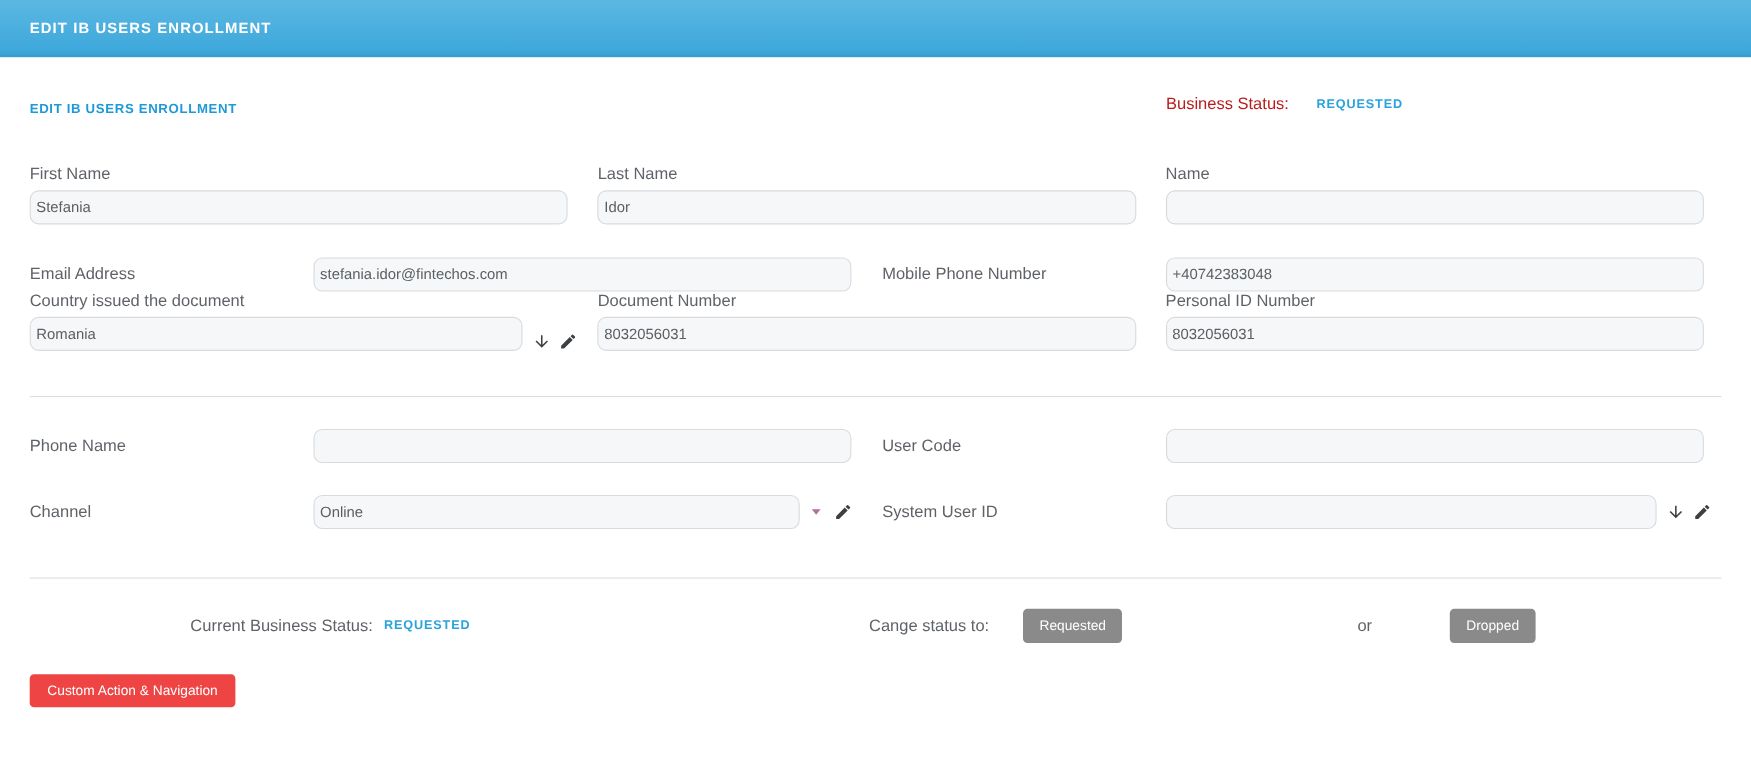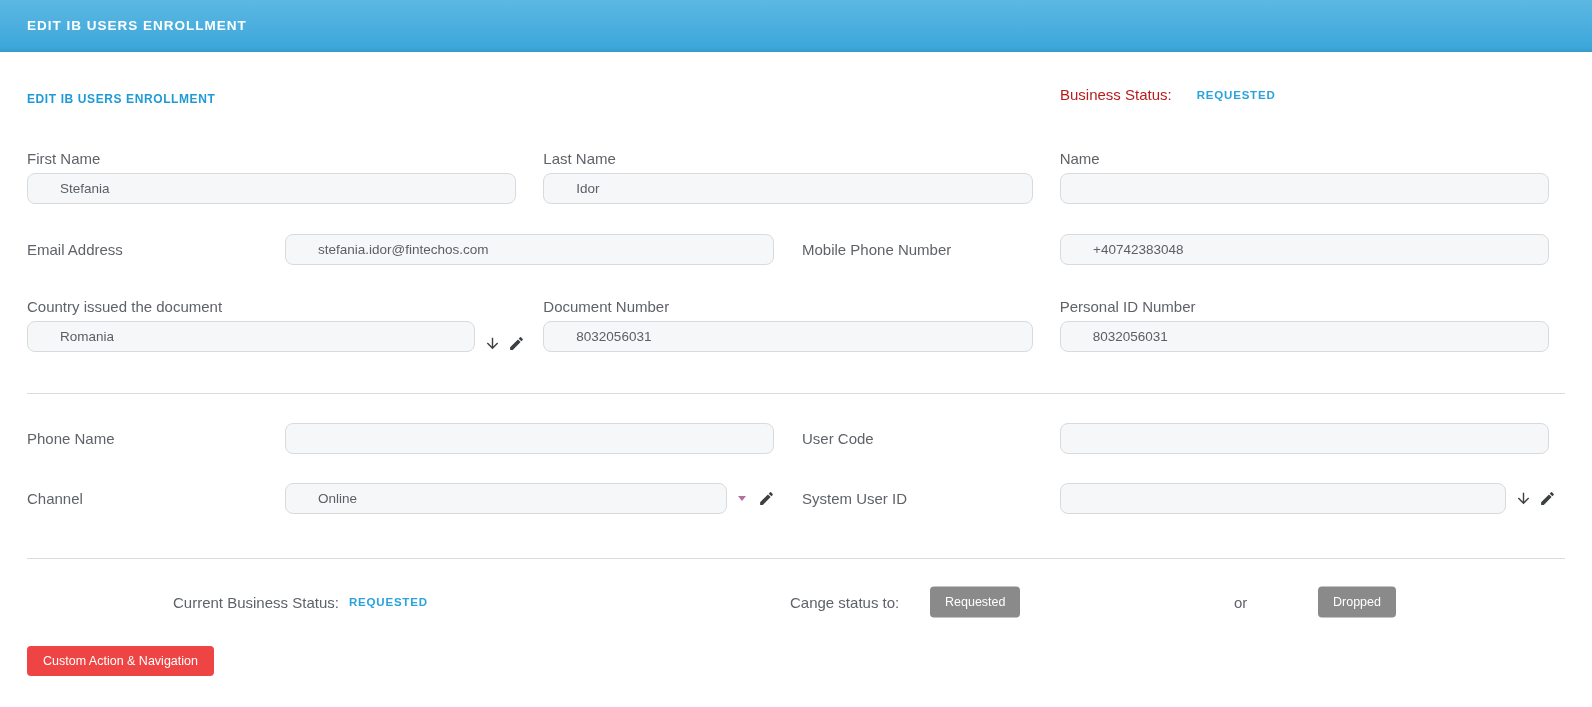--- a/index.html
+++ b/index.html
@@ -30,30 +30,30 @@
   .biz-status-label { color: #b91c1c; font-size: 15px; }
   .status-value {
     color: #2aa2dc; font-size: 11.5px; font-weight: bold; letter-spacing: 0.8px;
     margin-left: 25px;
   }
 
   
   .row-3col { display: flex; gap: 27px; margin-right: 16px; }
   .row-3col .col { flex: 1; min-width: 0; }
   .r1 { margin-top: 42px; }
-  .r3 { margin-top: 33px; }
+  .r3 { }
 
   .flabel { color: #5f6368; font-size: 15px; display: block; margin-bottom: 6px; }
 
   .tfield {
     width: 100%; height: 31px;
     background: #f5f7f9;
     border: 1px solid #d8dbde;
     border-radius: 8px;
-    padding: 0 32px;
+    padding: 0 5px;
     font-family: "Liberation Sans", sans-serif;
     font-size: 13.5px; color: #5a5f63;
     outline: none; display: block;
   }
 
   .row-2col { display: flex; gap: 28px; margin-right: 16px; }
   .row-2col .half { flex: 1; min-width: 0; display: flex; align-items: center; }
   .ilabel { flex: 0 0 258px; color: #5f6368; font-size: 15px; }
   .ifield-wrap { flex: 1; min-width: 0; display: flex; align-items: center; }
   .ifield-wrap .tfield { flex: 1; }

